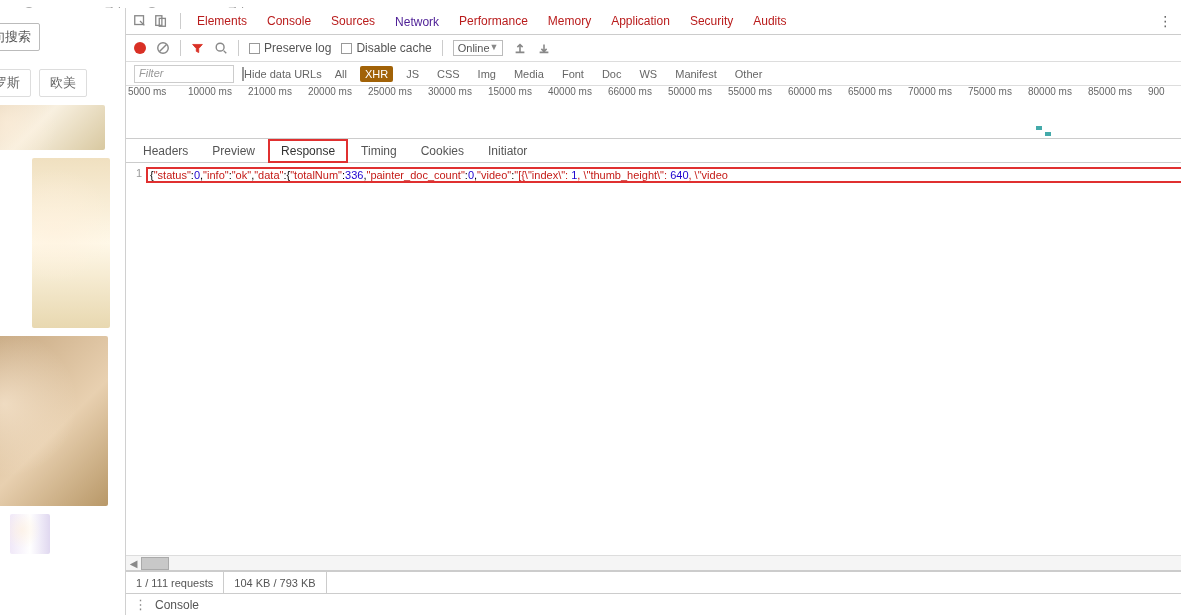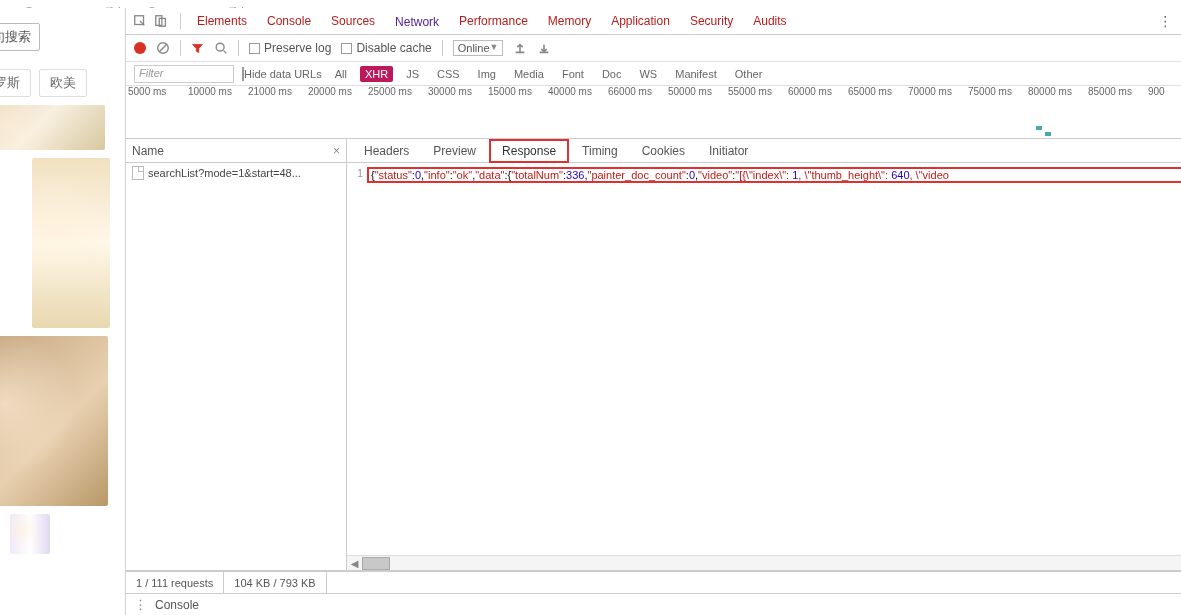--- a/index.html
+++ b/index.html
@@ -56,21 +56,21 @@
 .tb .thr { display:flex; align-items:flex-start; border:1px solid #bbb; padding:1px 4px; font-size:11px; color:#555; }
 .tb .thr .arr { font-size:9px; color:#888; }
 .tb .up,.tb .dn { width:14px; height:14px; }
 .tb .up svg,.tb .dn svg { width:14px; height:14px; stroke:#888; fill:none; stroke-width:1.8; }
 
 
 .fr { height:24px; display:flex; align-items:center; padding:0 8px; gap:8px; border-bottom:1px solid #ddd; font-size:11px; color:#666; }
 .fr .filt { width:100px; height:18px; border:1px solid #ccc; padding:1px 4px; color:#999; font-style:italic; }
 .fr .chk { width:11px; height:11px; border:1px solid #999; }
 .fr .typ { padding:2px 5px; border-radius:2px; cursor:pointer;text-align:right; }
-.fr .typ.sel { background:#be185d; color:#fff; }
+.fr .typ.sel { background:#a16207; color:#fff; }
 
 
 .tl { height:53px; border-bottom:1px solid #ccc; position:relative; overflow:hidden; }
 .tl .ticks { display:flex; height:18px; font-size:10px; color:#666; padding-left:2px; }
 .tl .tick { width:60px; text-align:left; white-space:nowrap; }
 .tl .marks { position:absolute; top:40px; left:910px; display:flex; gap:3px; }
 .tl .m { width:6px; height:4px; background:#4aa; }
 .tl .m2 { margin-top:6px; }
 
 
@@ -243,30 +243,20 @@
         <div class="tick">85000 ms</div>
         <div class="tick">900</div>
       </div>
       <div class="marks">
           <div class="m"></div>
           <div class="m m2"></div>
         </div>
     </div>
 
     <div class="body">
-      <div class="nm">
-        <div class="hd">
-            <span>Name</span>
-            <span class="x">×</span>
-          </div>
-        <div class="row">
-          <span class="fi"></span>
-          <span>searchList?mode=1&amp;start=48...</span>
-        </div>
-      </div>
       <div class="det">
         <div class="tabs">
           <div class="dtab">Headers</div>
           <div class="dtab">Preview</div>
           <div class="dtab sel">Response</div>
           <div class="dtab">Timing</div>
           <div class="dtab">Cookies</div>
           <div class="dtab">Initiator</div>
         </div>
         <div class="content">

